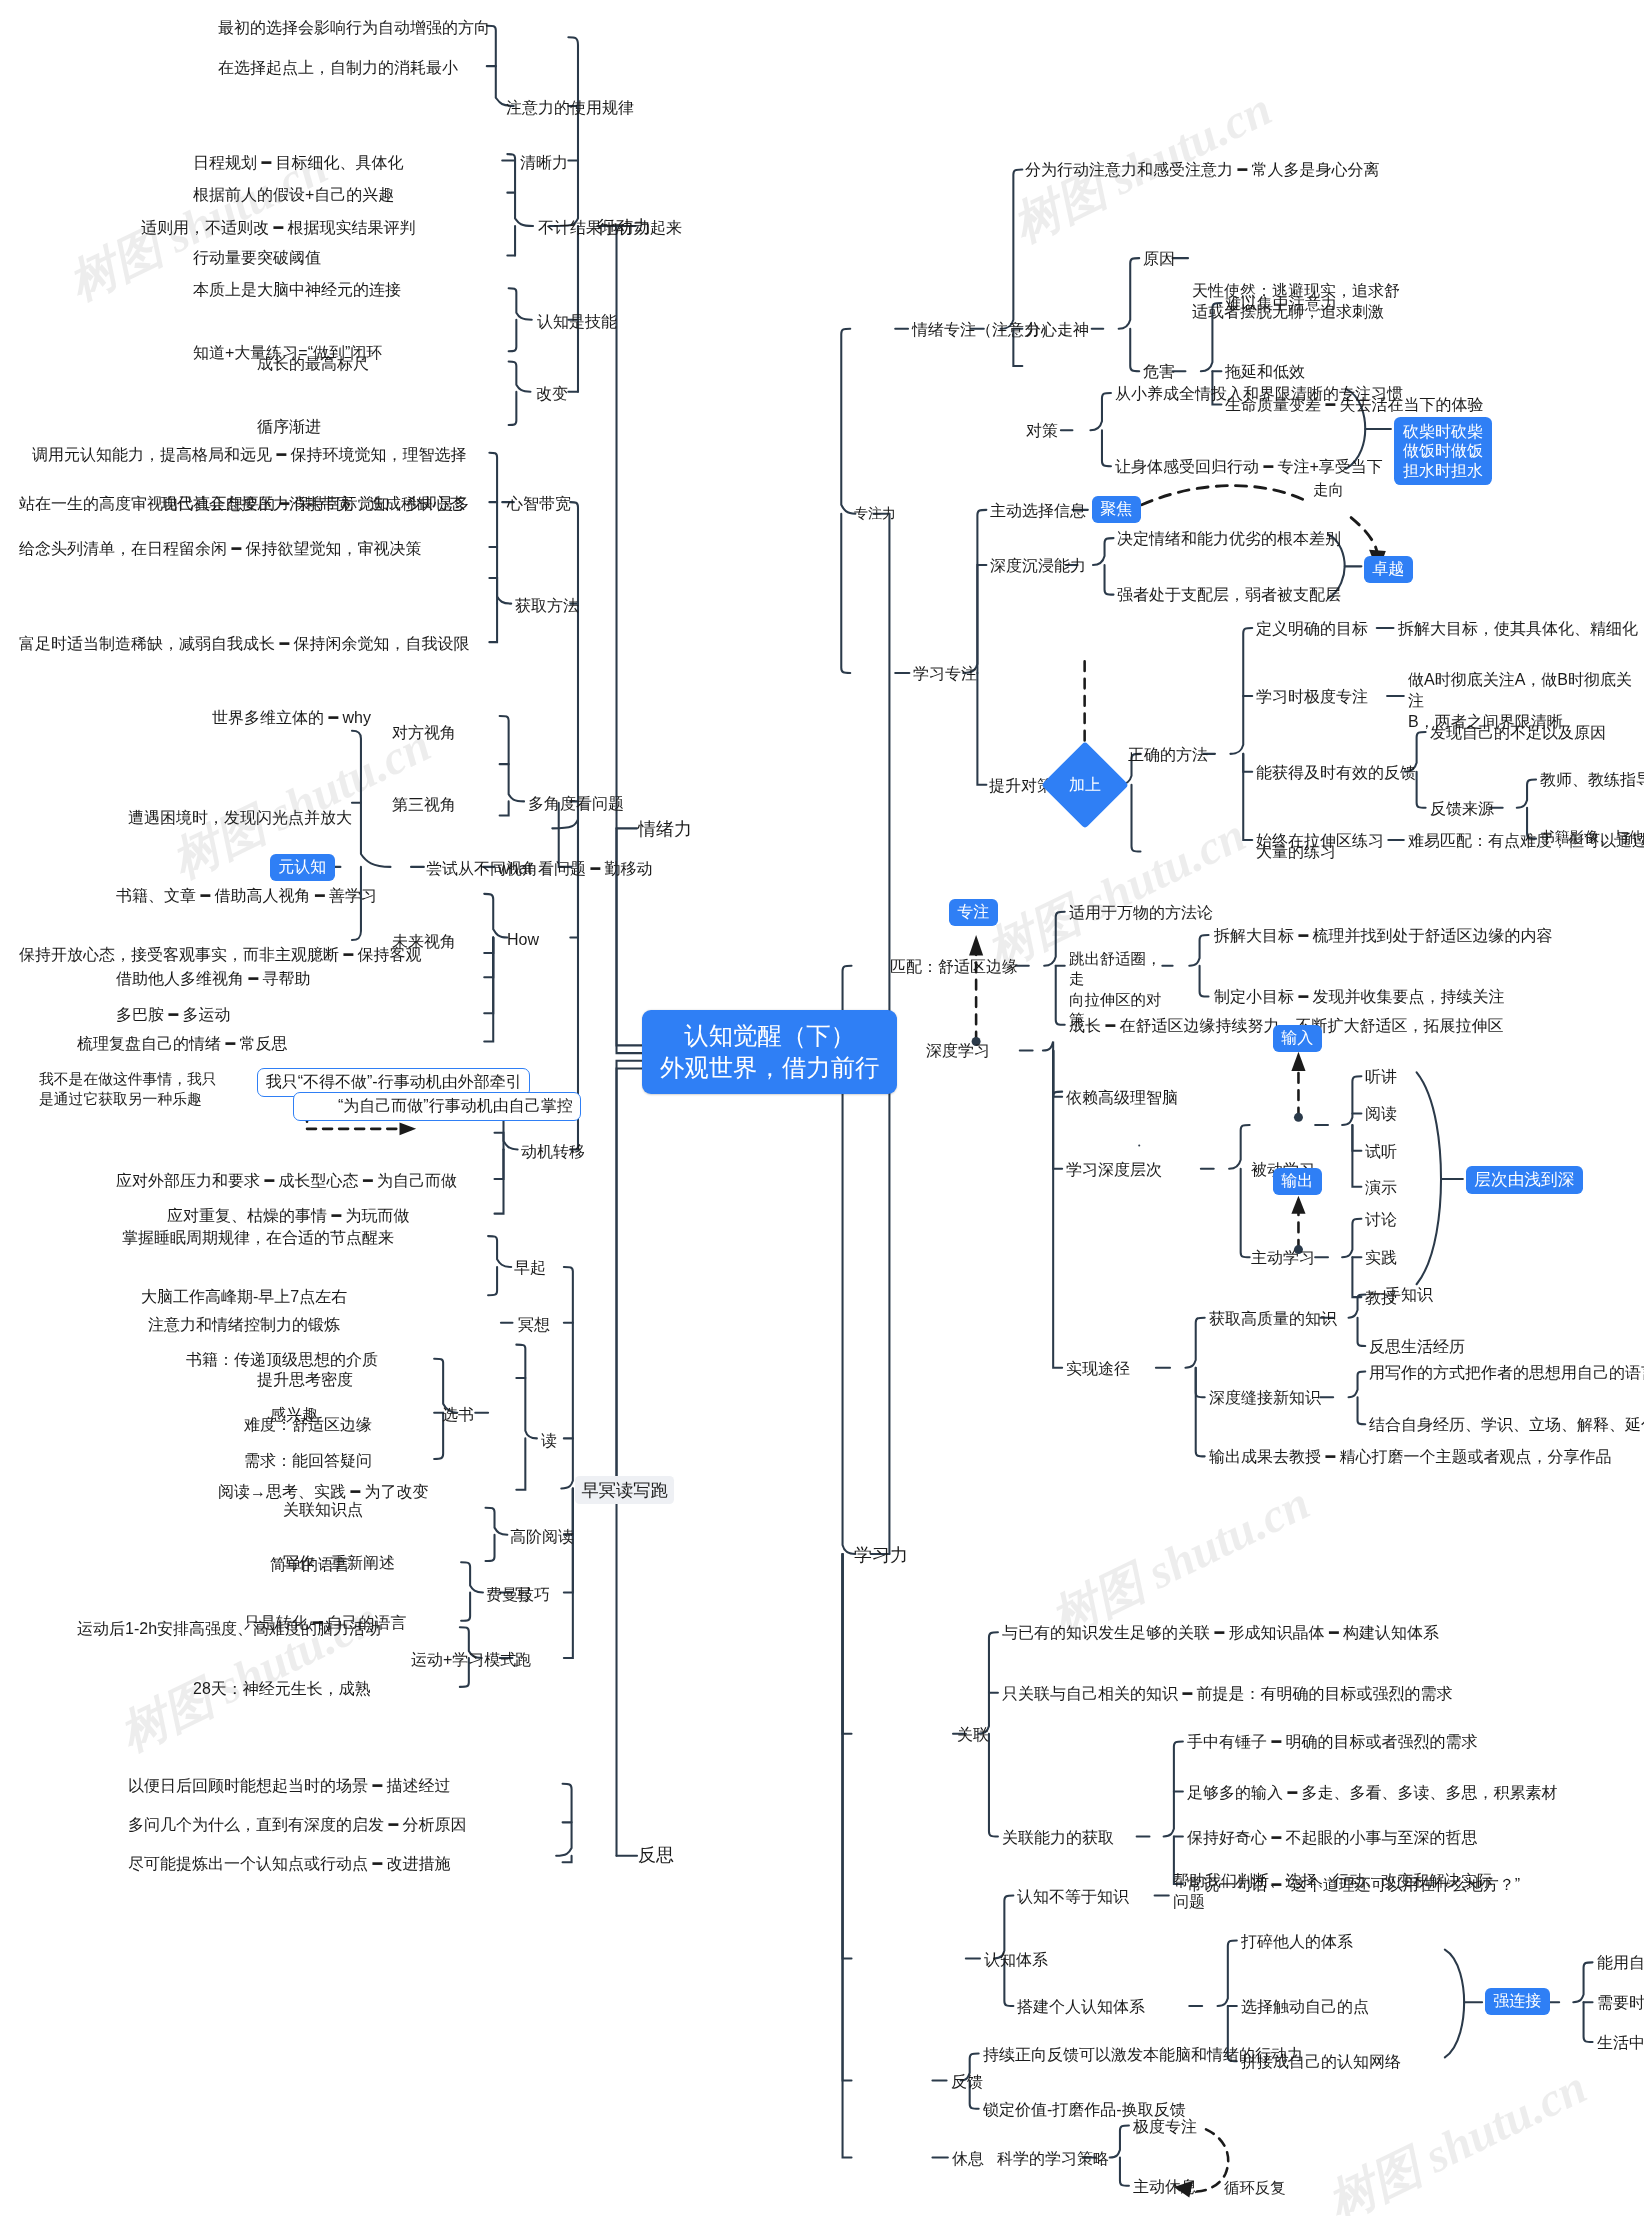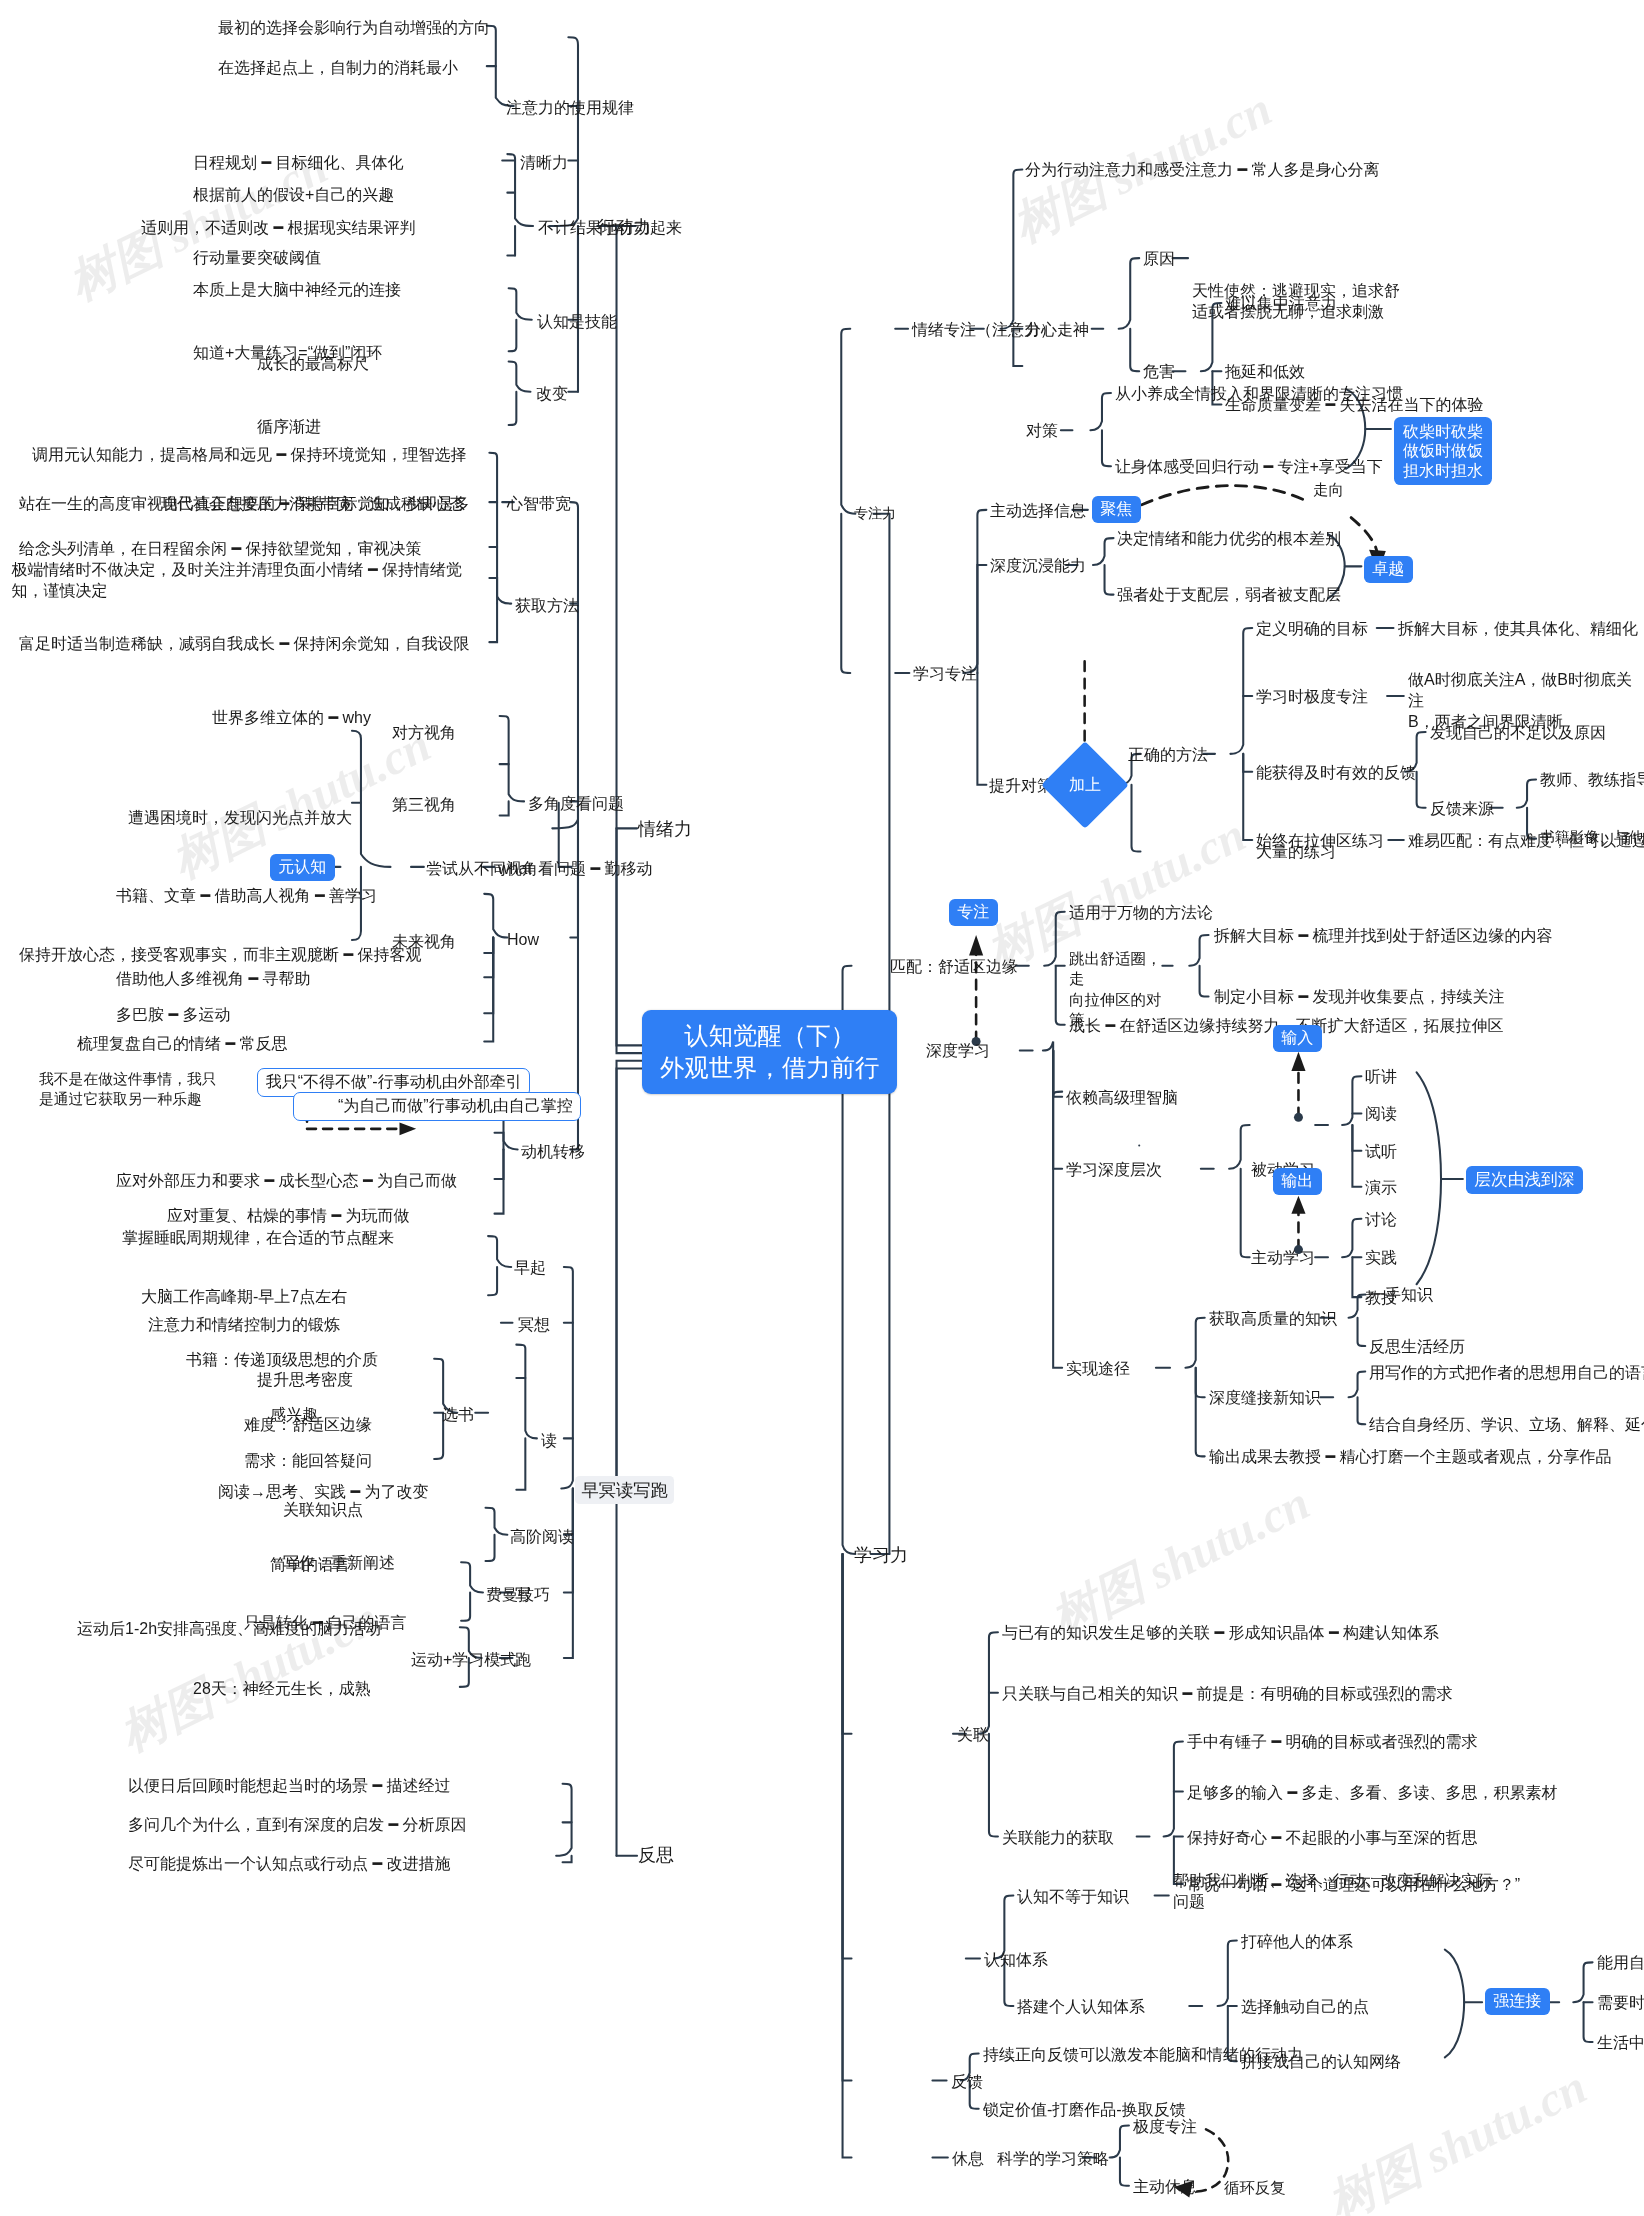--- a/index.html
+++ b/index.html
@@ -384,21 +384,20 @@
   <div class="node" style="left:536px;top:383px;">改变</div>
 
   <div class="node" style="left:638px;top:818px;font-size:18px;">情绪力</div>
 
   <div class="node r" style="left:161px;top:493px;width:340px;">现代社会自控压力消耗带宽，造成稀缺心态</div>
   <div class="node" style="left:507px;top:493px;">心智带宽</div>
 
   <div class="node r" style="left:32px;top:444px;width:455px;">调用元认知能力，提高格局和远见 ━ 保持环境觉知，理智选择</div>
   <div class="node r" style="left:19px;top:493px;width:468px;">站在一生的高度审视自己真正想要的 ━ 保持目标觉知，少即是多</div>
   <div class="node r" style="left:19px;top:538px;width:468px;">给念头列清单，在日程留余闲 ━ 保持欲望觉知，审视决策</div>
-  <div class="node w r" style="left:11.6px;top:559px;width:475px;">极端情绪时不做决定，及时关注并清理负面小情绪 ━ 保持情绪觉知，谨慎决定</div>
   <div class="node r" style="left:19px;top:633px;width:468px;">富足时适当制造稀缺，减弱自我成长 ━ 保持闲余觉知，自我设限</div>
   <div class="node" style="left:515px;top:595px;">获取方法</div>
 
   <div class="node r" style="left:212px;top:707px;width:285px;">世界多维立体的 ━ why</div>
   <div class="node r" style="left:128px;top:807px;width:369px;">遭遇困境时，发现闪光点并放大</div>
   <div class="node" style="left:528px;top:793px;">多角度看问题</div>
 
   <div class="badge" style="left:270px;top:854px;">元认知</div>
   <div class="node" style="left:392px;top:722px;">对方视角</div>
   <div class="node" style="left:392px;top:794px;">第三视角</div>

